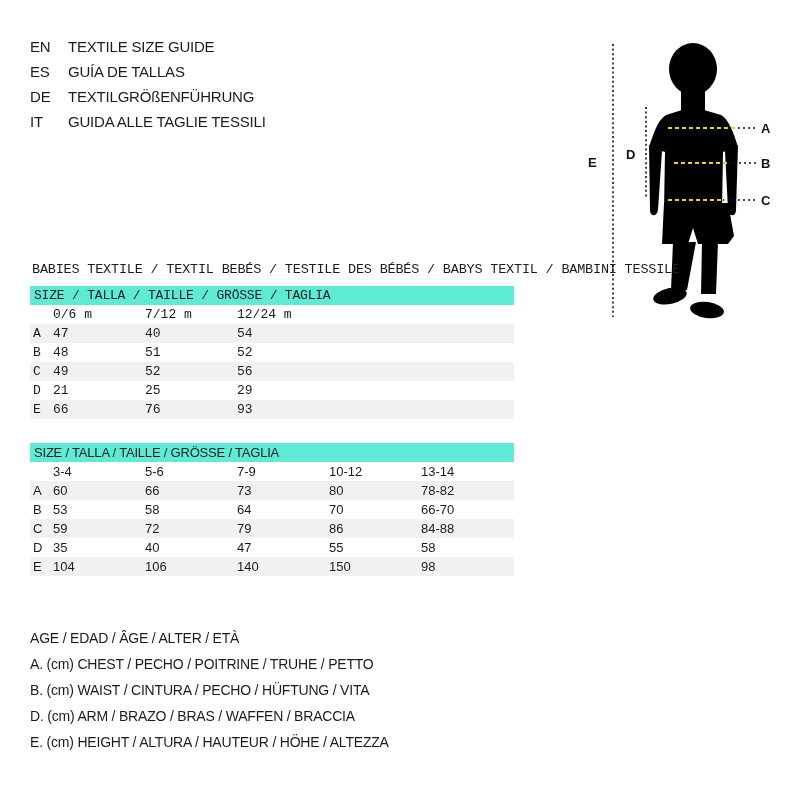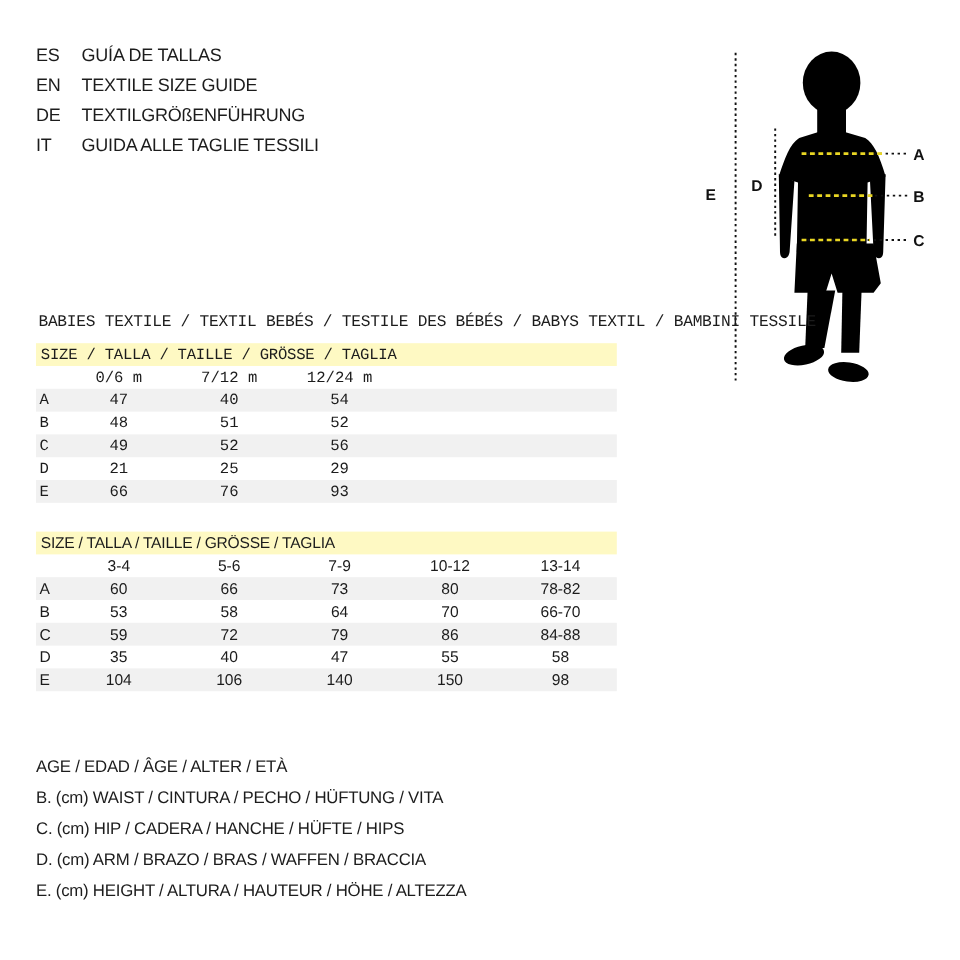--- a/index.html
+++ b/index.html
@@ -13,42 +13,42 @@
   .lang-row{display:flex;height:25px;align-items:center;font-size:15px;letter-spacing:-0.2px;}
   .lang-code{width:38px;flex:0 0 38px;}
   .lang-title{white-space:nowrap;}
   
   .figure{position:absolute;left:570px;top:20px;width:230px;height:300px;}
   
   .section{position:absolute;left:30px;}
   .section-title{font-size:13.5px;letter-spacing:-0.2px;white-space:nowrap;margin:0 0 9px 2px;}
   .tbl{width:484px;}
   .size-bar{
-    width:480px;height:19px;background:#fef9c3;display:flex;align-items:center;
+    width:480px;height:19px;background:#5eead4;display:flex;align-items:center;
     padding-left:4px;font-size:13px;letter-spacing:-0.2px;
   }
   .trow{display:flex;width:484px;height:19px;align-items:center;font-size:13px;}
   .trow.stripe{background:#f1f1f1;}
   .tcell-label{width:20px;flex:0 0 20px;padding-left:3px;}
-  .tcell{width:92px;flex:0 0 92px;text-align:center;}
+  .tcell{width:92px;flex:0 0 92px;text-align:left;}
   
   .legend{position:absolute;left:30px;top:625px;}
   .legend-line{height:26px;display:flex;align-items:center;font-size:14px;letter-spacing:-0.2px;white-space:nowrap;}
 </style>
 </head>
 <body>
 
 <div class="langs">
   <div class="lang-row">
+    <span class="lang-code">EN</span>
+    <span class="lang-title">TEXTILE SIZE GUIDE</span>
+  </div>
+  <div class="lang-row">
     <span class="lang-code">ES</span>
     <span class="lang-title">GUÍA DE TALLAS</span>
-  </div>
-  <div class="lang-row">
-    <span class="lang-code">EN</span>
-    <span class="lang-title">TEXTILE SIZE GUIDE</span>
   </div>
   <div class="lang-row">
     <span class="lang-code">DE</span>
     <span class="lang-title">TEXTILGRÖßENFÜHRUNG</span>
   </div>
   <div class="lang-row">
     <span class="lang-code">IT</span>
     <span class="lang-title">GUIDA ALLE TAGLIE TESSILI</span>
   </div>
 </div>
@@ -178,17 +178,17 @@
       <span class="tcell">106</span>
       <span class="tcell">140</span>
       <span class="tcell">150</span>
       <span class="tcell">98</span>
     </div>
   </div>
 </div>
 
 <div class="legend">
   <div class="legend-line">AGE / EDAD / ÂGE / ALTER / ETÀ</div>
+  <div class="legend-line">A. (cm) CHEST / PECHO / POITRINE / TRUHE / PETTO</div>
   <div class="legend-line">B. (cm) WAIST / CINTURA / PECHO / HÜFTUNG / VITA</div>
-  <div class="legend-line">C. (cm) HIP / CADERA / HANCHE / HÜFTE / HIPS</div>
   <div class="legend-line">D. (cm) ARM / BRAZO / BRAS / WAFFEN / BRACCIA</div>
   <div class="legend-line">E. (cm) HEIGHT / ALTURA / HAUTEUR / HÖHE / ALTEZZA</div>
 </div>
 
 </body></html>

